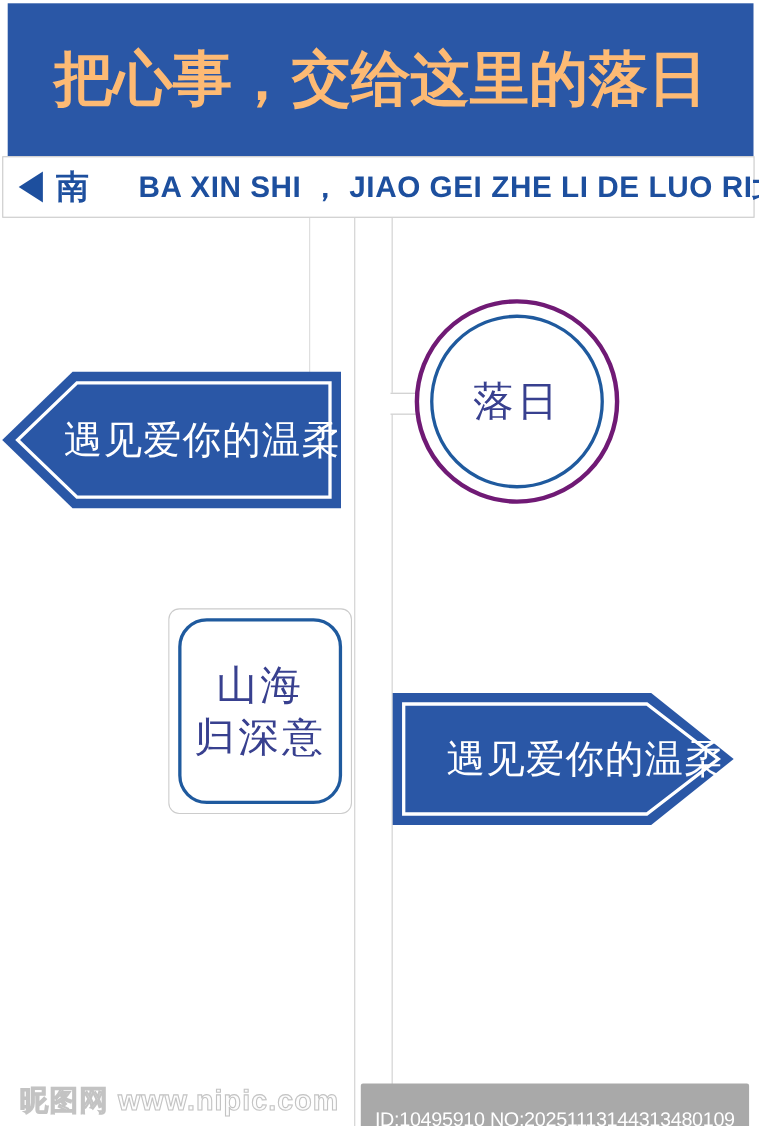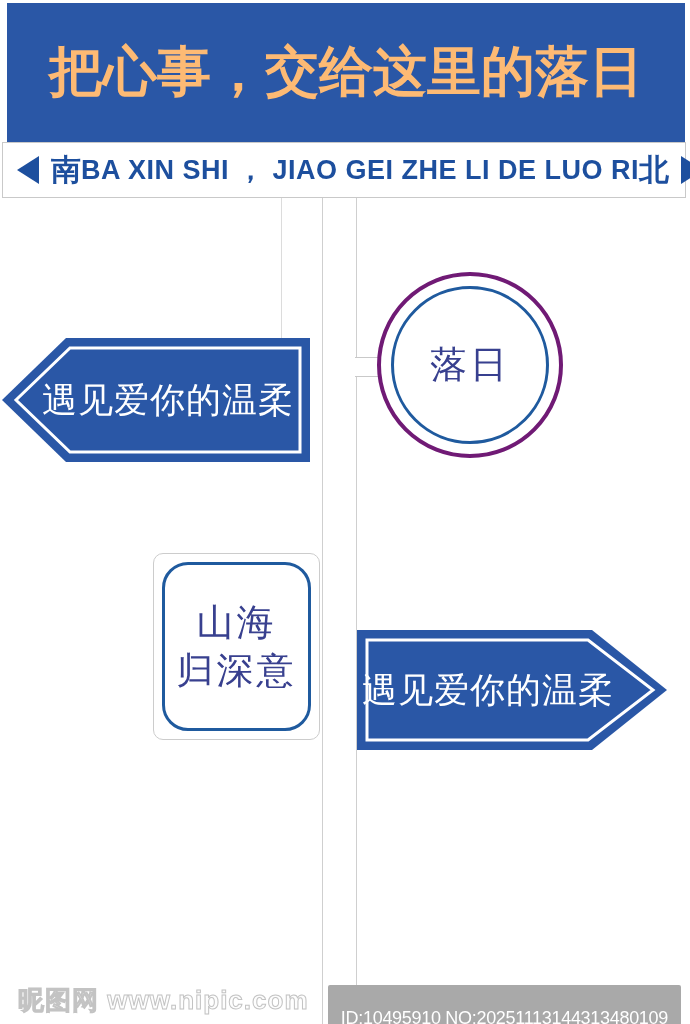--- a/index.html
+++ b/index.html
@@ -44,21 +44,21 @@
   }
   .dir-cn {
     color: #1d4f9e; font-size: 30px; font-weight: 700;
     flex: 0 0 auto;
   }
   .dir-cn.south { margin-left: 12px; }
   .dir-cn.north { margin-right: 12px; }
   .dir-pinyin {
     flex: 1 1 auto; text-align: center;
     color: #1d4f9e; font-size: 27px; font-weight: 700;
-    letter-spacing: 0.5px; white-space: nowrap;
+    letter-spacing: 0.5px; white-space: nowrap; margin-left: 45px;
   }
   
   .pole {
     position: absolute; left: 322px; top: 198px;
     width: 35px; height: 826px;
     box-sizing: border-box;
     background: #ffffff;
     border-left: 1px solid #cfcfcf;
     border-right: 1px solid #cfcfcf;
     z-index: 1;
@@ -113,21 +113,21 @@
   .square-sign .ring {
     position: absolute; left: 8px; top: 8px; right: 8px; bottom: 8px;
     border: 3px solid #1f5a9e;
     border-radius: 26px;
     display: flex; align-items: center; justify-content: center;
   }
   
   .arrow-svg { position: absolute; display: block; z-index: 3; }
   .arrow-label {
     position: absolute; z-index: 4;
-    display: flex; align-items: center; justify-content: flex-start;
+    display: flex; align-items: center; justify-content: flex-end;
     color: #ffffff; font-size: 35px; letter-spacing: 1px;
     white-space: nowrap;
   }
   .left-arrow-svg  { left: 1px;  top: 337px; }
   .left-arrow-label  { left: 42px;  top: 337px; width: 268px; height: 126px; }
   .right-arrow-svg { left: 356px; top: 629px; }
   .right-arrow-label { left: 362px; top: 629px; width: 296px; height: 122px; }
   
   .watermark {
     position: absolute; left: 18px; top: 983px;

